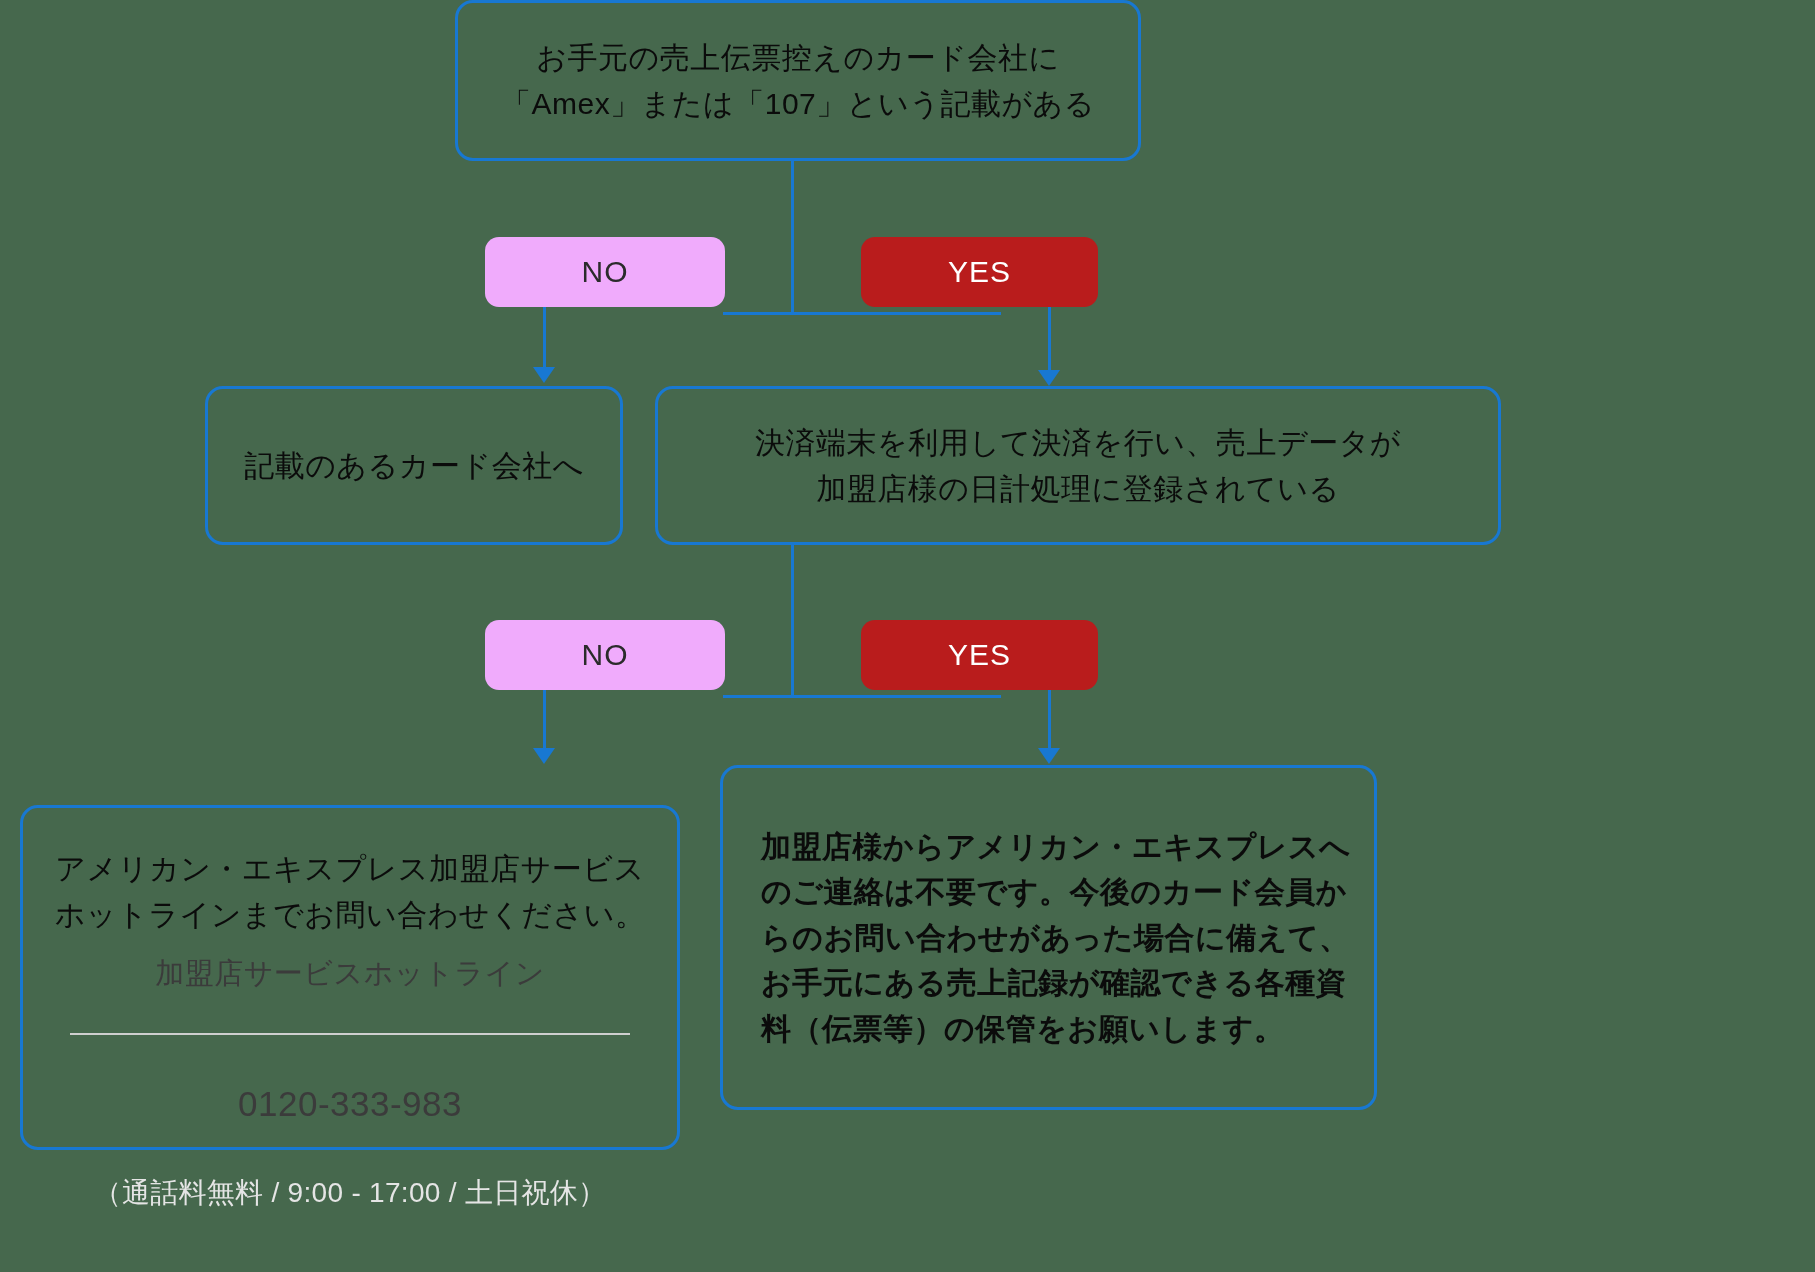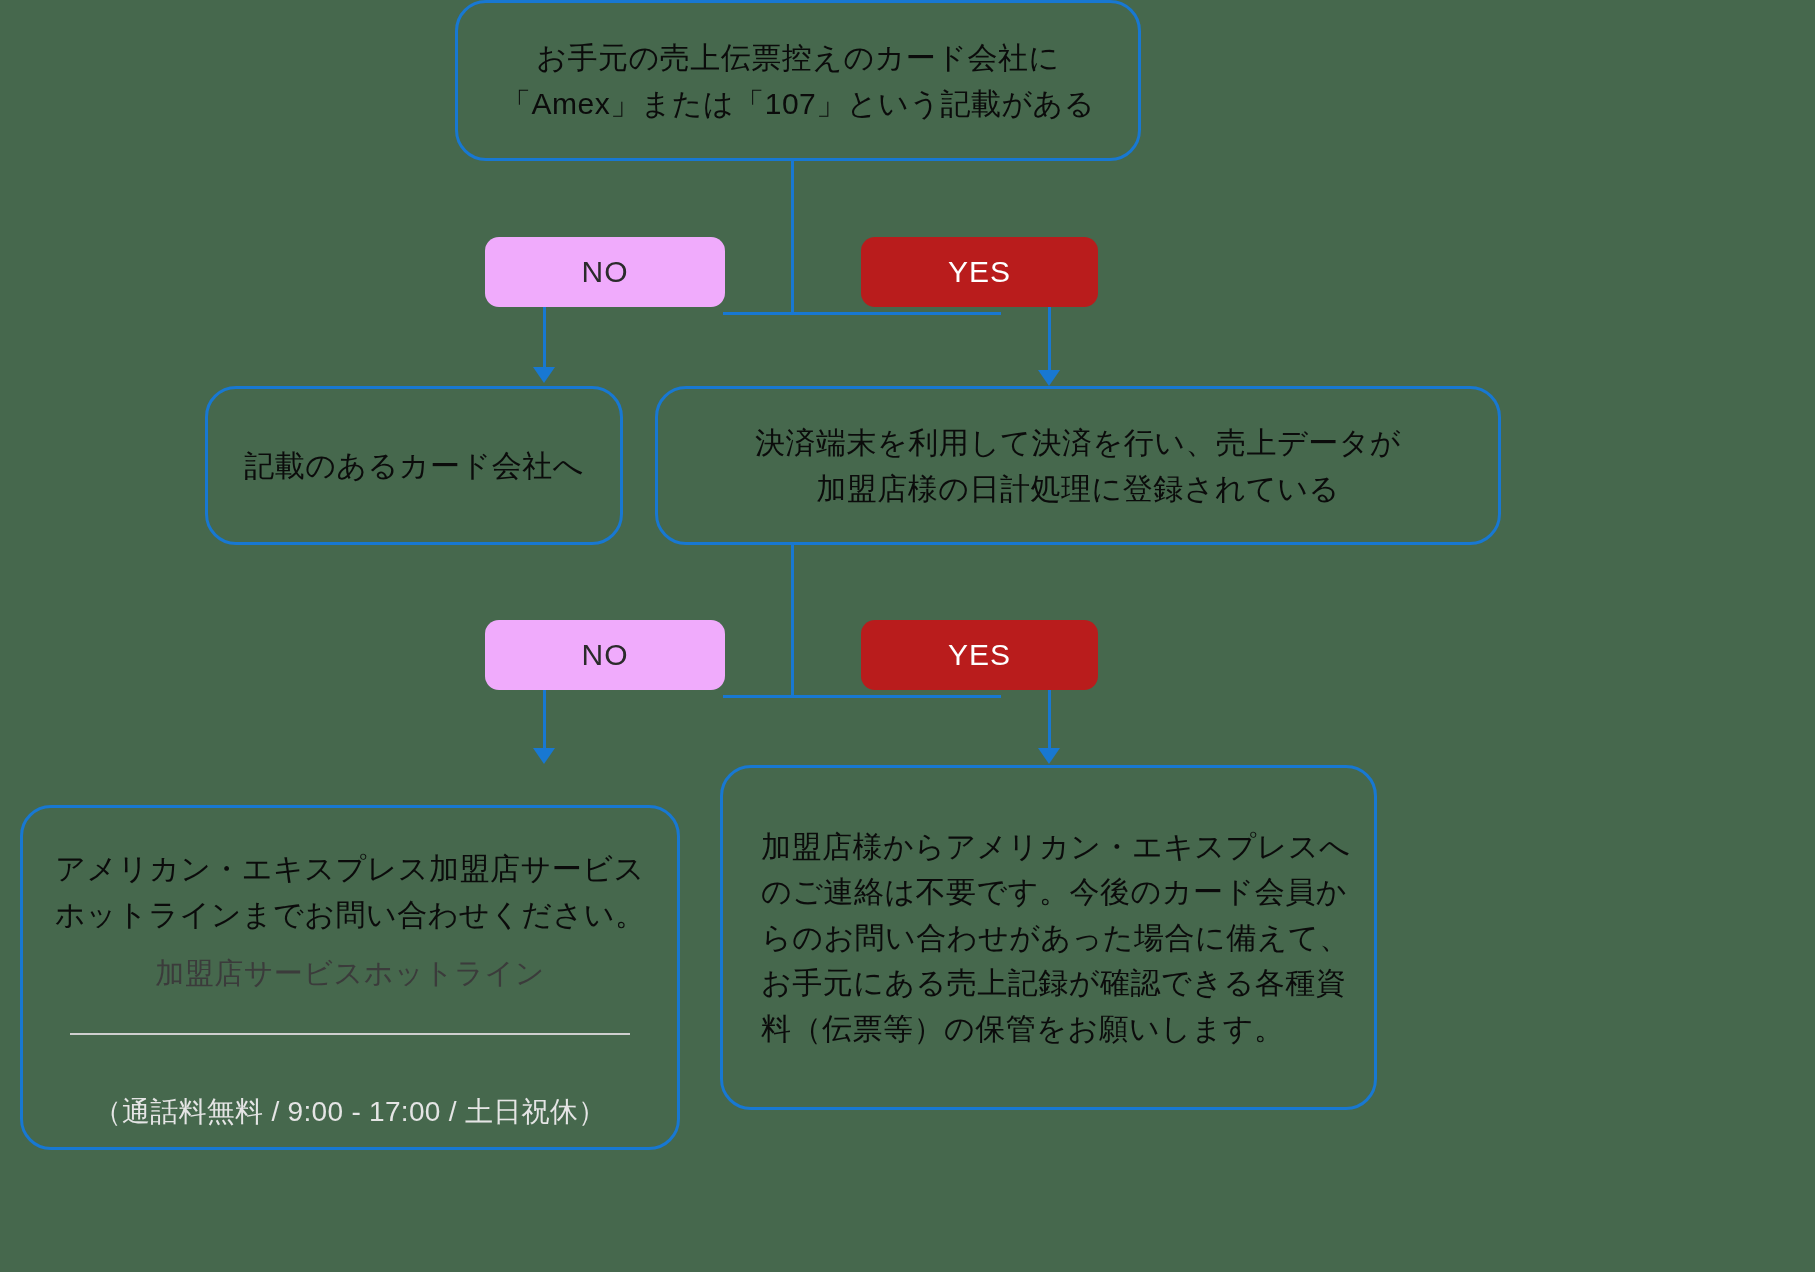--- a/index.html
+++ b/index.html
@@ -26,21 +26,21 @@
     box-sizing: border-box;
     display: flex;
     flex-direction: column;
     align-items: center;
     justify-content: center;
     text-align: center;
   }
 
   .outline-box {
     border: 3px solid #1878d2;
-    border-radius: 31px;
+    border-radius: 18px;
     color: #0b0b0b;
     font-size: 30px;
     line-height: 1.52;
     letter-spacing: 0.5px;
     padding: 10px 22px;
   }
 
   .decision {
     border-radius: 14px;
     font-size: 30px;
@@ -98,21 +98,21 @@
     color: #3b3b3b;
     letter-spacing: 0.5px;
   }
   .hotline-hours {
     font-size: 28px;
     color: #e5e5e5;
     margin-top: 14px;
     letter-spacing: 0.3px;
   }
 
-  .body-left { text-align: left; align-items: flex-start; }
+  .body-left { text-align: left; align-items: flex-start; font-weight: bold; }
 </style>
 </head>
 <body>
 
 <div id="stage">
 
   <div class="node outline-box" style="left:455px; top:0px; width:686px; height:161px;">
     <span class="txt-line">お手元の売上伝票控えのカード会社に</span>
     <span class="txt-line">「Amex」または「107」という記載がある</span>
   </div>
@@ -157,20 +157,21 @@
 
   <div class="line v" style="left:1048px; top:690px; height:60px;"></div>
   <div class="arrow-head" style="left:1038px; top:748px;"></div>
 
   <div class="node outline-box" style="left:20px; top:805px; width:660px; height:345px; justify-content:flex-start; padding-top:38px;">
     <span class="txt-line">アメリカン・エキスプレス加盟店サービス</span>
     <span class="txt-line">ホットラインまでお問い合わせください。</span>
     <div class="hotline-wrap">
       <div class="hotline-label">加盟店サービスホットライン</div>
       <div class="hotline-rule"></div>
+      <div class="hotline-number">0120-333-983</div>
       <div class="hotline-hours">（通話料無料 / 9:00 - 17:00 / 土日祝休）</div>
     </div>
   </div>
 
   <div class="node outline-box body-left" style="left:720px; top:765px; width:657px; height:345px; padding-left:38px; padding-right:28px;">
     <span class="txt-line">加盟店様からアメリカン・エキスプレスへ</span>
     <span class="txt-line">のご連絡は不要です。今後のカード会員か</span>
     <span class="txt-line">らのお問い合わせがあった場合に備えて、</span>
     <span class="txt-line">お手元にある売上記録が確認できる各種資</span>
     <span class="txt-line">料（伝票等）の保管をお願いします。</span>

